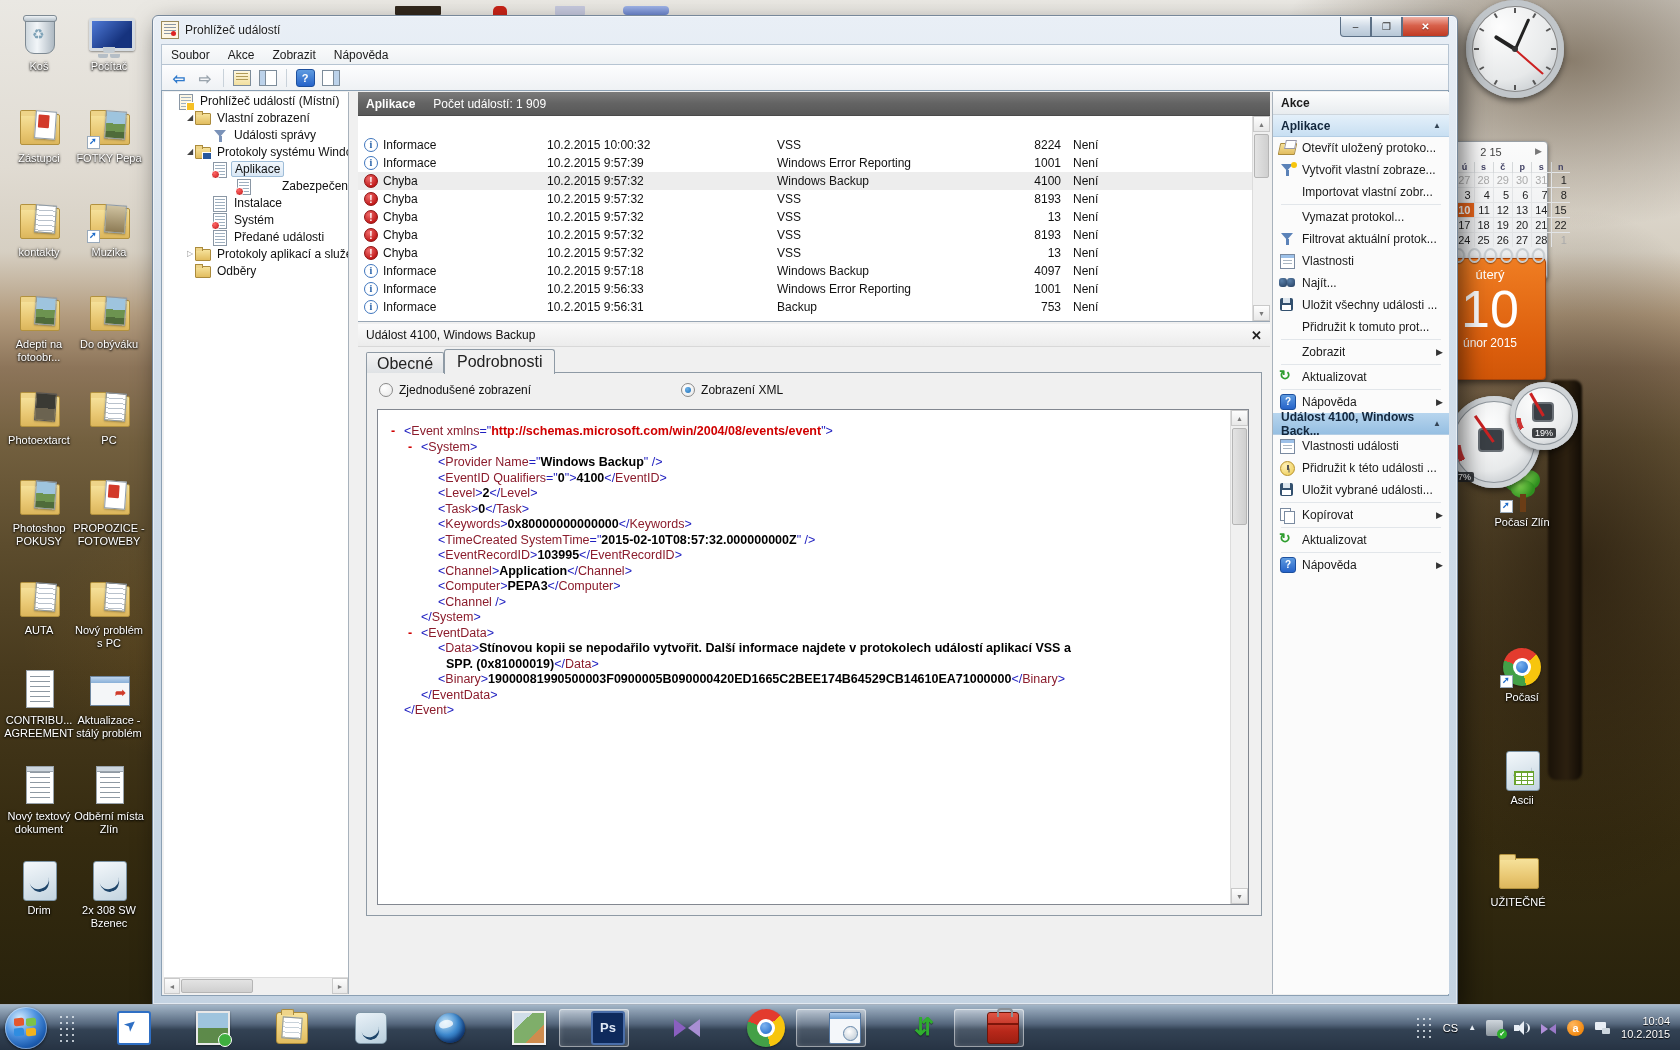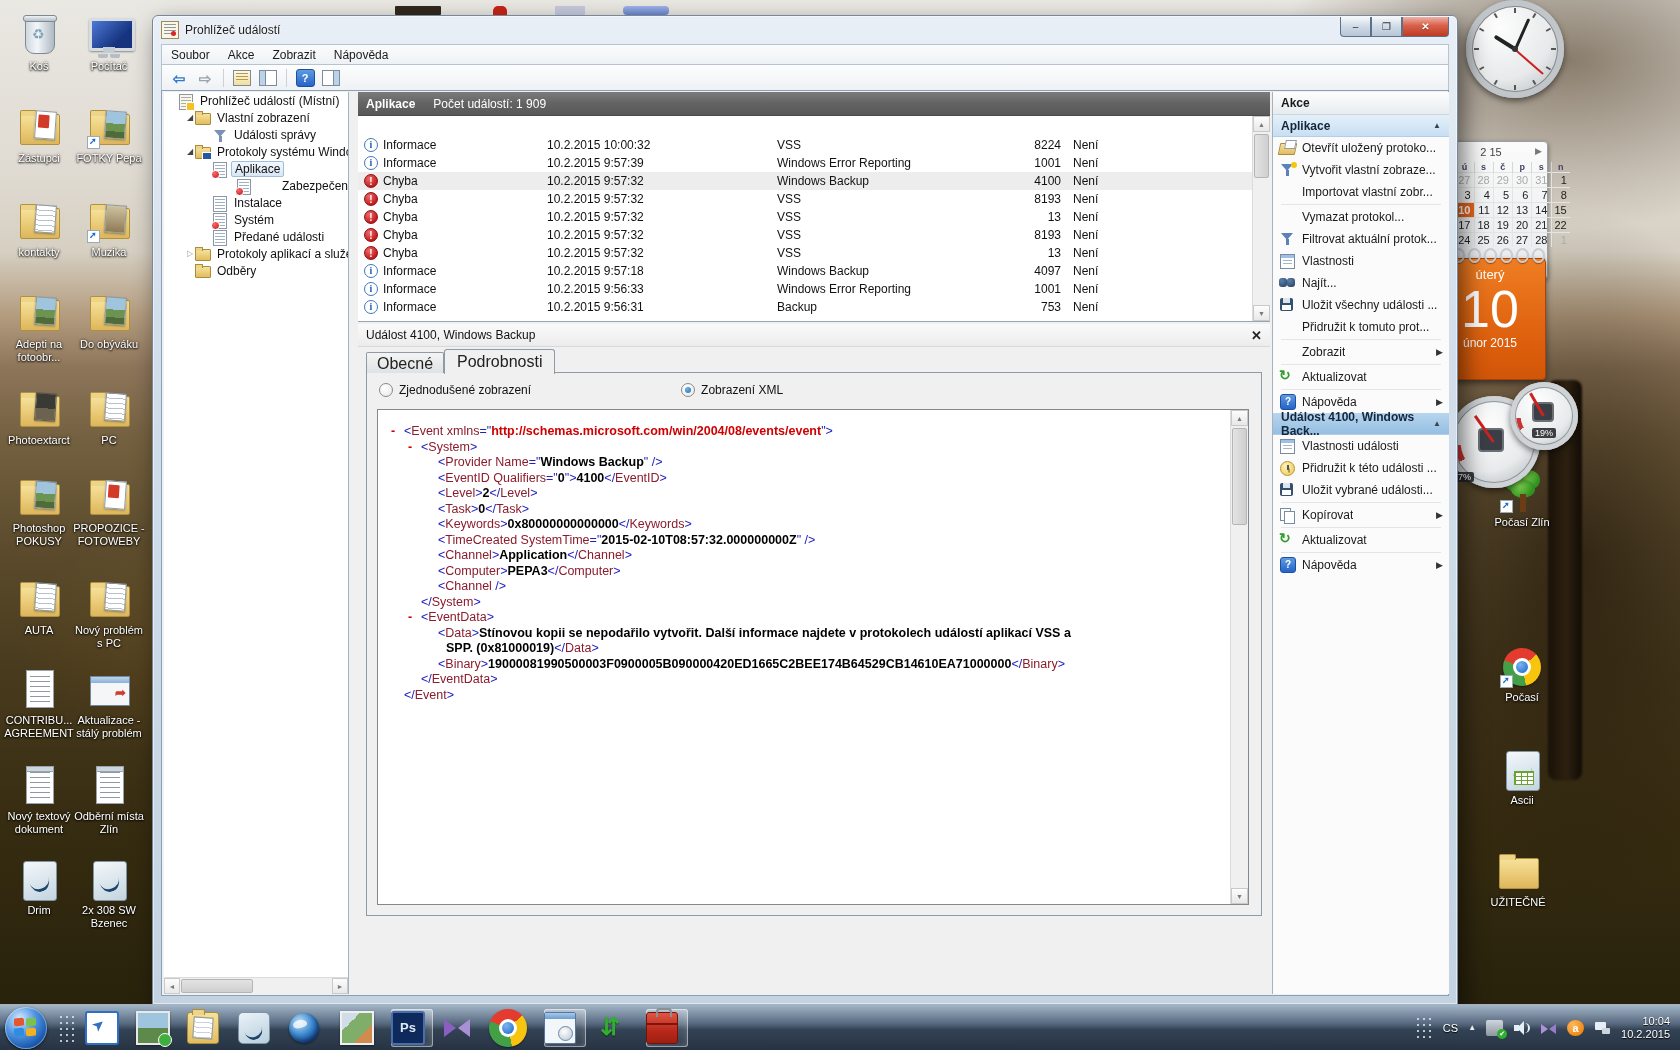--- a/index.html
+++ b/index.html
@@ -218,21 +218,21 @@
   .aic-help{position:absolute;left:1px;top:0;width:14px;height:14px;background:linear-gradient(180deg,#5e9be0,#2663c9);border:1px solid #1c4f9e;border-radius:3px;color:#fff;font-size:10px;font-weight:bold;text-align:center;line-height:14px;}
   .aic-copy::before{content:"";position:absolute;left:1px;top:1px;width:9px;height:11px;background:#fff;border:1px solid #7a8aa0;}
   .aic-copy::after{content:"";position:absolute;left:5px;top:4px;width:9px;height:11px;background:#fff;border:1px solid #7a8aa0;}
   .aic-task{position:absolute;left:1px;top:1px;width:13px;height:13px;border-radius:50%;background:radial-gradient(circle at 35% 30%,#fef1b8,#ecc94e);border:1px solid #b8922a;}
   .aic-task::after{content:"";position:absolute;left:6px;top:3px;width:1.5px;height:4.5px;background:#555;box-shadow:1px 3px 0 -0.5px #555;}
   
   #taskbar{position:absolute;left:0;right:0;bottom:0;height:45px;z-index:10;
     background:linear-gradient(180deg,rgba(170,190,210,.95),rgba(90,110,135,.92) 42%,rgba(52,68,88,.94) 55%,rgba(38,52,70,.96));
     border-top:1px solid rgba(220,230,240,.7);display:flex;align-items:center;}
   #tb-icons{display:flex;align-items:center;gap:9px;padding-left:5px;}
-  .tbi{width:42px;height:38px;display:flex;align-items:center;border-radius:3px;position:relative;}
+  .tbi{width:42px;height:38px;display:flex;align-items:center;justify-content:center;border-radius:3px;position:relative;padding-left:28px;}
   .tbi.active{background:linear-gradient(180deg,rgba(255,255,255,.35),rgba(255,255,255,.12) 50%,rgba(255,255,255,.05));box-shadow:inset 0 0 0 1px rgba(255,255,255,.45), inset 0 0 6px rgba(255,255,255,.25);}
   #start-orb{width:42px;height:42px;border-radius:50%;position:relative;margin-right:2px;
     background:radial-gradient(circle at 35% 28%,#d4ecff,#4f93e0 40%,#1c5cb0 70%,#0c3670);box-shadow:inset 0 0 0 1px rgba(255,255,255,.4),0 1px 3px rgba(0,0,0,.6);}
   .flagpane{position:absolute;width:10px;height:8px;border-radius:1px 3px 1px 3px;}
   .fp1{left:9px;top:11px;background:#e4572e;transform:skewY(-6deg);}
   .fp2{left:21px;top:11px;background:#7cc24a;transform:skewY(-6deg);}
   .fp3{left:9px;top:21px;background:#2f8de1;transform:skewY(-6deg);}
   .fp4{left:21px;top:21px;background:#f2b21d;transform:skewY(-6deg);}
   .grip{width:18px;height:28px;background-image:radial-gradient(circle,#dfe7ee 1px,transparent 1.5px);background-size:6px 6px;opacity:.8;}
   
@@ -859,20 +859,21 @@
             <div id="xml-box">
               <div id="xml-lines">
                   <div class="xl" style="padding-left: 26px;"><span class="xm" style="left: 13px;">-</span><span class="xs-p">&lt;</span><span class="xs-t">Event</span><span class="xs-t"> xmlns</span><span class="xs-p">="</span><span class="xs-r">http://schemas.microsoft.com/win/2004/08/events/event</span><span class="xs-p">"&gt;</span></div>
                   <div class="xl" style="padding-left: 43px;"><span class="xm" style="left: 30px;">-</span><span class="xs-p">&lt;</span><span class="xs-t">System</span><span class="xs-p">&gt;</span></div>
                   <div class="xl" style="padding-left: 60px;"><span class="xs-p">&lt;</span><span class="xs-t">Provider</span><span class="xs-t"> Name</span><span class="xs-p">="</span><span class="xs-v">Windows Backup</span><span class="xs-p">" /&gt;</span></div>
                   <div class="xl" style="padding-left: 60px;"><span class="xs-p">&lt;</span><span class="xs-t">EventID</span><span class="xs-t"> Qualifiers</span><span class="xs-p">="</span><span class="xs-v">0</span><span class="xs-p">"&gt;</span><span class="xs-v">4100</span><span class="xs-p">&lt;/</span><span class="xs-t">EventID</span><span class="xs-p">&gt;</span></div>
                   <div class="xl" style="padding-left: 60px;"><span class="xs-p">&lt;</span><span class="xs-t">Level</span><span class="xs-p">&gt;</span><span class="xs-v">2</span><span class="xs-p">&lt;/</span><span class="xs-t">Level</span><span class="xs-p">&gt;</span></div>
                   <div class="xl" style="padding-left: 60px;"><span class="xs-p">&lt;</span><span class="xs-t">Task</span><span class="xs-p">&gt;</span><span class="xs-v">0</span><span class="xs-p">&lt;/</span><span class="xs-t">Task</span><span class="xs-p">&gt;</span></div>
                   <div class="xl" style="padding-left: 60px;"><span class="xs-p">&lt;</span><span class="xs-t">Keywords</span><span class="xs-p">&gt;</span><span class="xs-v">0x80000000000000</span><span class="xs-p">&lt;/</span><span class="xs-t">Keywords</span><span class="xs-p">&gt;</span></div>
                   <div class="xl" style="padding-left: 60px;"><span class="xs-p">&lt;</span><span class="xs-t">TimeCreated</span><span class="xs-t"> SystemTime</span><span class="xs-p">="</span><span class="xs-v">2015-02-10T08:57:32.000000000Z</span><span class="xs-p">" /&gt;</span></div>
+                  <div class="xl" style="padding-left: 60px;"><span class="xs-p">&lt;</span><span class="xs-t">EventRecordID</span><span class="xs-p">&gt;</span><span class="xs-v">103995</span><span class="xs-p">&lt;/</span><span class="xs-t">EventRecordID</span><span class="xs-p">&gt;</span></div>
                   <div class="xl" style="padding-left: 60px;"><span class="xs-p">&lt;</span><span class="xs-t">Channel</span><span class="xs-p">&gt;</span><span class="xs-v">Application</span><span class="xs-p">&lt;/</span><span class="xs-t">Channel</span><span class="xs-p">&gt;</span></div>
                   <div class="xl" style="padding-left: 60px;"><span class="xs-p">&lt;</span><span class="xs-t">Computer</span><span class="xs-p">&gt;</span><span class="xs-v">PEPA3</span><span class="xs-p">&lt;/</span><span class="xs-t">Computer</span><span class="xs-p">&gt;</span></div>
                   <div class="xl" style="padding-left: 60px;"><span class="xs-p">&lt;</span><span class="xs-t">Channel</span><span class="xs-p"> /&gt;</span></div>
                   <div class="xl" style="padding-left: 43px;"><span class="xs-p">&lt;/</span><span class="xs-t">System</span><span class="xs-p">&gt;</span></div>
                   <div class="xl" style="padding-left: 43px;"><span class="xm" style="left: 30px;">-</span><span class="xs-p">&lt;</span><span class="xs-t">EventData</span><span class="xs-p">&gt;</span></div>
                   <div class="xl" style="padding-left: 60px;"><span class="xs-p">&lt;</span><span class="xs-t">Data</span><span class="xs-p">&gt;</span><span class="xs-v">Stínovou kopii se nepodařilo vytvořit. Další informace najdete v protokolech událostí aplikací VSS a</span></div>
                   <div class="xl" style="padding-left: 68px;"><span class="xs-v">SPP. (0x81000019)</span><span class="xs-p">&lt;/</span><span class="xs-t">Data</span><span class="xs-p">&gt;</span></div>
                   <div class="xl" style="padding-left: 60px;"><span class="xs-p">&lt;</span><span class="xs-t">Binary</span><span class="xs-p">&gt;</span><span class="xs-v">19000081990500003F0900005B090000420ED1665C2BEE174B64529CB14610EA71000000</span><span class="xs-p">&lt;/</span><span class="xs-t">Binary</span><span class="xs-p">&gt;</span></div>
                   <div class="xl" style="padding-left: 43px;"><span class="xs-p">&lt;/</span><span class="xs-t">EventData</span><span class="xs-p">&gt;</span></div>
                   <div class="xl" style="padding-left: 26px;"><span class="xs-p">&lt;/</span><span class="xs-t">Event</span><span class="xs-p">&gt;</span></div>

